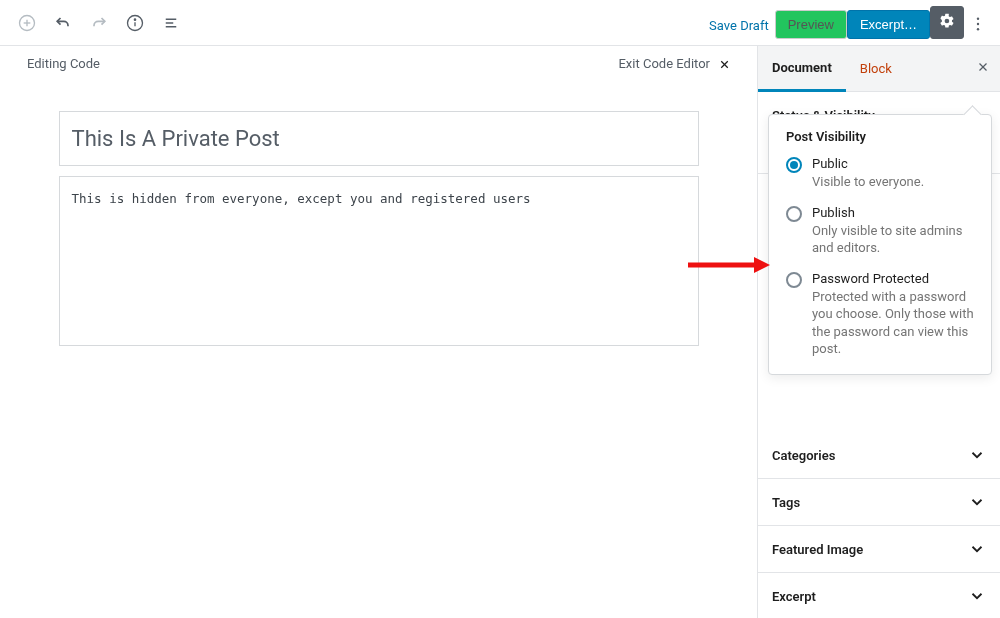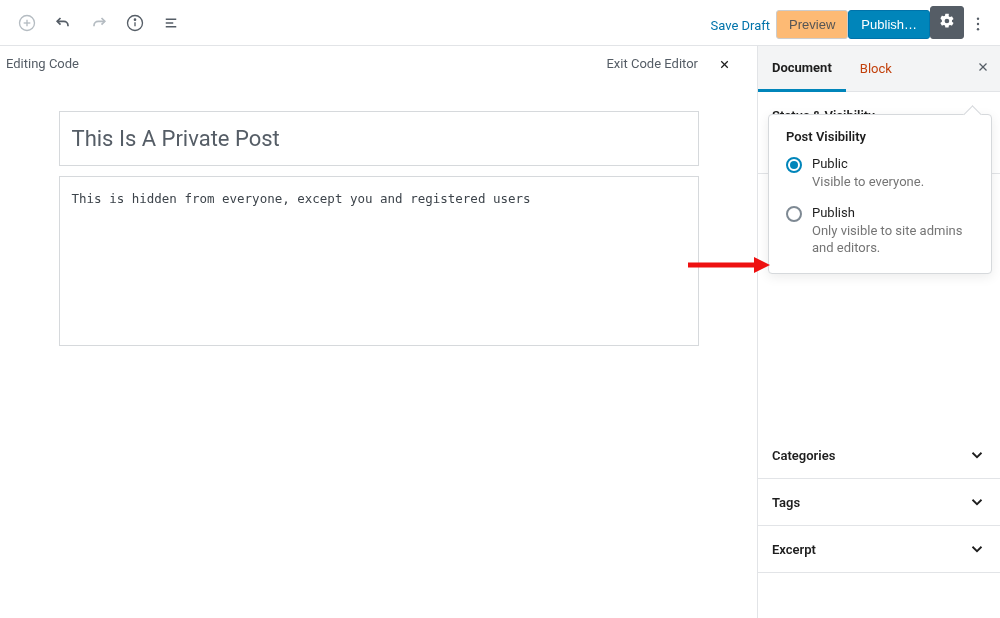--- a/index.html
+++ b/index.html
@@ -37,21 +37,21 @@
     font-size: 13px;
     padding: 6px 6px;
     cursor: pointer;
   }
   .btn {
     font-size: 13px;
     padding: 6px 12px;
     border-radius: 3px;
     cursor: pointer;
     border: 1px solid #ccc;
-    background: #fdba74;
+    background: #22c55e;
     color: #555;
   }
   .btn.primary {
     background: #0085ba;
     border-color: #0073aa;
     color: #fff;
   }
   .btn.gear {
     background: #555d66;
     border-color: #555d66;
@@ -62,28 +62,28 @@
     width: 28px; height: 30px;
     display: flex; align-items: center; justify-content: center;
     color: #555d66;
     cursor: pointer;
   }
   
   .sub-row {
     display: flex;
     justify-content: space-between;
     align-items: center;
-    padding: 10px 12px 10px 6px;
+    padding: 10px 12px 10px 27px;
     font-size: 13px;
     color: #555d66;
   }
   .exit-code {
     display: flex;
     align-items: flex-end;
-    gap: 20px;
+    gap: 8px;
     margin-right: 14px;
     cursor: pointer;
   }
   
   .main-wrap {
     position: absolute;
     top: 46px;
     left: 0;
     right: 243px;
     bottom: 0;
@@ -282,21 +282,21 @@
       <svg width="18" height="18" viewBox="0 0 24 24" fill="none" stroke="currentColor" stroke-width="2">
           <line x1="5" y1="7" x2="19" y2="7"></line>
           <line x1="5" y1="12" x2="15" y2="12"></line>
           <line x1="5" y1="17" x2="19" y2="17"></line>
         </svg>
     </div>
   </div>
   <div class="tb-right">
     <span class="save-draft">Save Draft</span>
     <button class="btn">Preview</button>
-    <button class="btn primary">Publish…</button>
+    <button class="btn primary">Excerpt…</button>
     <button class="btn gear">
       <svg width="16" height="16" viewBox="0 0 24 24" fill="currentColor">
           <path d="M19.4 13a7.5 7.5 0 0 0 .1-1 7.5 7.5 0 0 0-.1-1l2.1-1.6a.5.5 0 0 0 .1-.6l-2-3.5a.5.5 0 0 0-.6-.2l-2.5 1a7.6 7.6 0 0 0-1.7-1l-.4-2.6A.5.5 0 0 0 13.9 1h-4a.5.5 0 0 0-.5.4l-.4 2.6a7.6 7.6 0 0 0-1.7 1l-2.5-1a.5.5 0 0 0-.6.2l-2 3.5a.5.5 0 0 0 .1.6L4.4 11a7.5 7.5 0 0 0-.1 1 7.5 7.5 0 0 0 .1 1l-2.1 1.6a.5.5 0 0 0-.1.6l2 3.5a.5.5 0 0 0 .6.2l2.5-1a7.6 7.6 0 0 0 1.7 1l.4 2.6a.5.5 0 0 0 .5.4h4a.5.5 0 0 0 .5-.4l.4-2.6a7.6 7.6 0 0 0 1.7-1l2.5 1a.5.5 0 0 0 .6-.2l2-3.5a.5.5 0 0 0-.1-.6Zm-7.5 2.5A3.5 3.5 0 1 1 15.4 12a3.5 3.5 0 0 1-3.5 3.5Z"></path>
         </svg>
     </button>
     <div class="more-vert">
       <svg width="18" height="18" viewBox="0 0 24 24" fill="currentColor">
           <circle cx="12" cy="5" r="1.6"></circle>
           <circle cx="12" cy="12" r="1.6"></circle>
           <circle cx="12" cy="19" r="1.6"></circle>
@@ -362,20 +362,28 @@
   <div class="panel">
     <div class="panel-head">
       <span>Tags</span>
       <svg class="chevron" viewBox="0 0 24 24" fill="none" stroke="#1e1e1e" stroke-width="2.4">
           <polyline points="6 9 12 15 18 9"></polyline>
         </svg>
     </div>
   </div>
   <div class="panel">
     <div class="panel-head">
+      <span>Featured Image</span>
+      <svg class="chevron" viewBox="0 0 24 24" fill="none" stroke="#1e1e1e" stroke-width="2.4">
+          <polyline points="6 9 12 15 18 9"></polyline>
+        </svg>
+    </div>
+  </div>
+  <div class="panel">
+    <div class="panel-head">
       <span>Excerpt</span>
       <svg class="chevron" viewBox="0 0 24 24" fill="none" stroke="#1e1e1e" stroke-width="2.4">
           <polyline points="6 9 12 15 18 9"></polyline>
         </svg>
     </div>
   </div>
 
 </div>
 
 <div class="popover">
@@ -390,18 +398,25 @@
   </div>
 
   <div class="radio-opt">
     <div class="radio-circle"></div>
     <div>
       <div class="opt-label">Publish</div>
       <div class="opt-desc">Only visible to site admins and editors.</div>
     </div>
   </div>
 
+  <div class="radio-opt">
+    <div class="radio-circle"></div>
+    <div>
+      <div class="opt-label">Password Protected</div>
+      <div class="opt-desc">Protected with a password you choose. Only those with the password can view this post.</div>
+    </div>
+  </div>
 </div>
 
 <svg class="arrow" width="82" height="18" viewBox="0 0 82 18">
   <line x1="0" y1="9" x2="66" y2="9" stroke="#e11" stroke-width="5"></line>
   <polygon points="66,1 82,9 66,17" fill="#e11"></polygon>
 </svg>
 
 </body></html>

